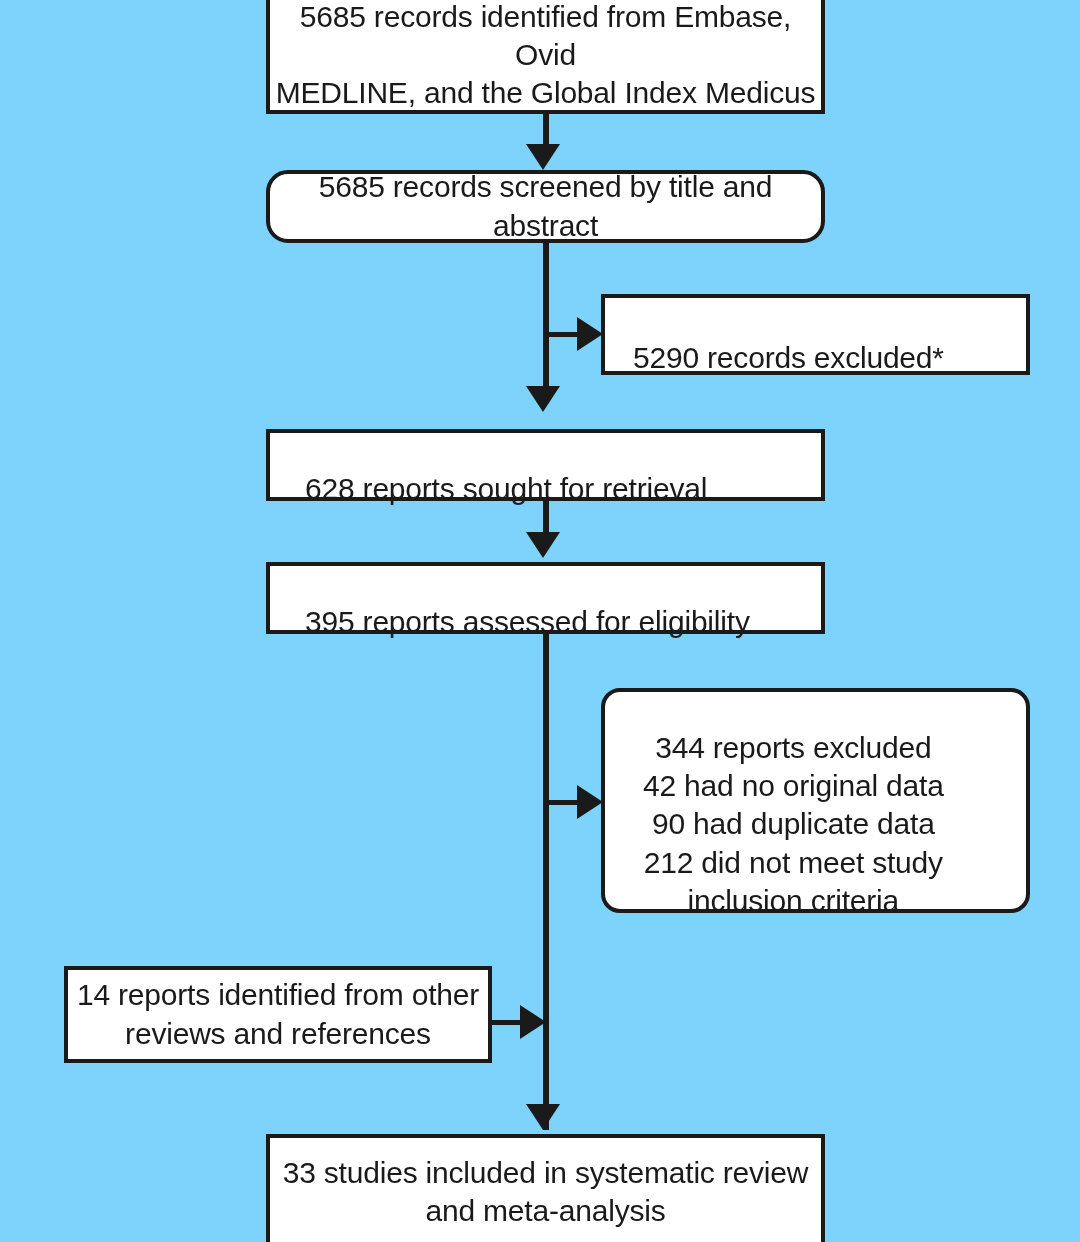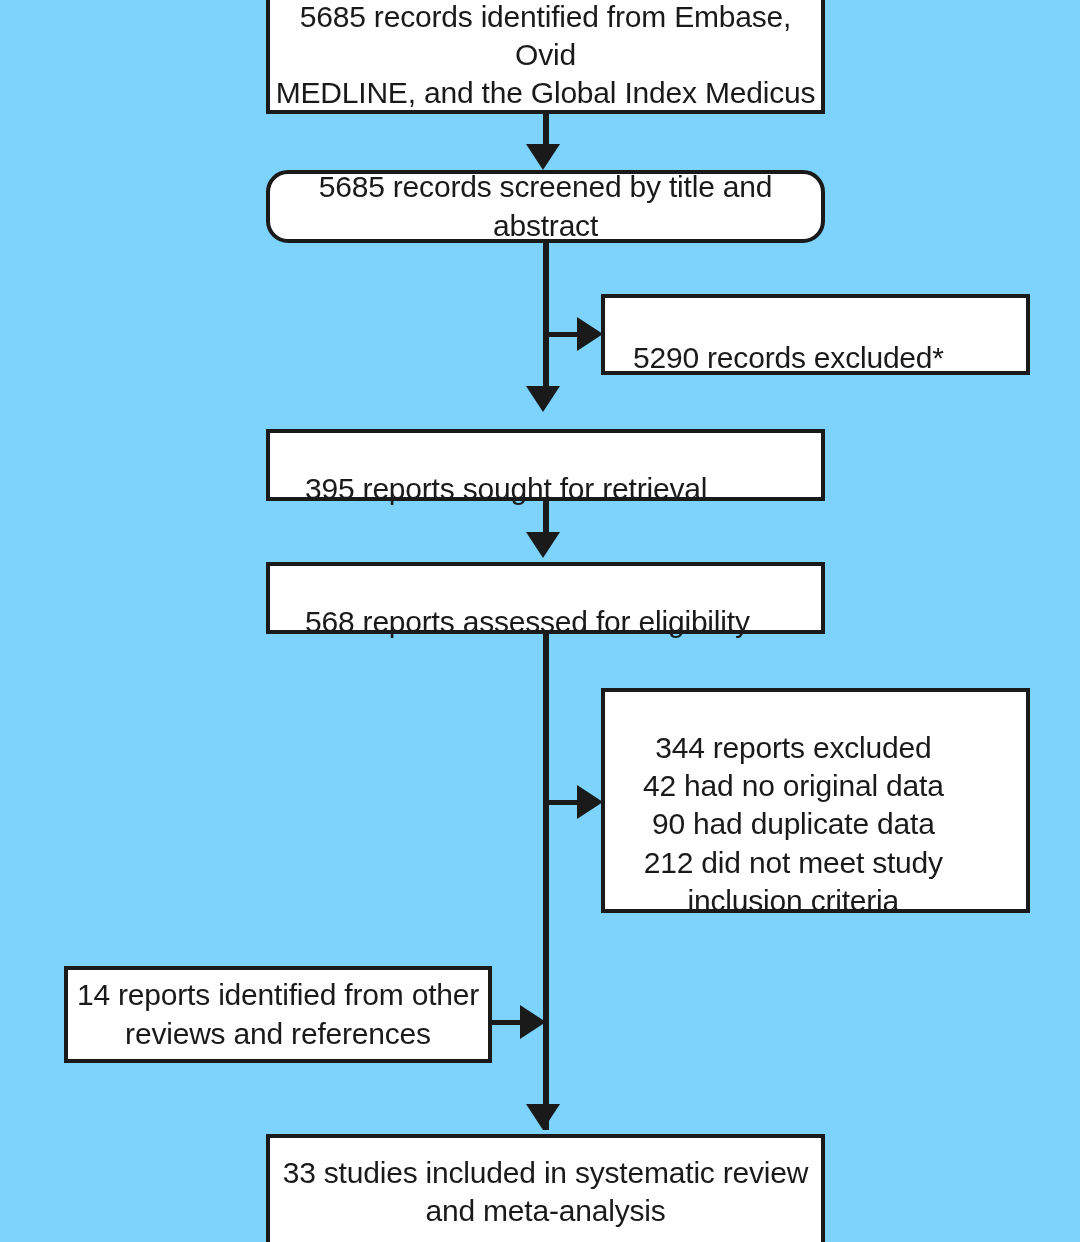--- a/index.html
+++ b/index.html
@@ -119,28 +119,28 @@
 
   <div class="node" id="box-screened">
     <span class="txt center">5685 records screened by title and abstract</span>
   </div>
 
   <div class="node" id="box-excl-records" style="justify-content:flex-start; padding-left:28px;">
     <span class="txt left">5290 records excluded*</span>
   </div>
 
   <div class="node" id="box-sought" style="justify-content:flex-start; padding-left:35px;">
-    <span class="txt left">395 reports sought for retrieval</span>
+    <span class="txt left">628 reports sought for retrieval</span>
   </div>
 
   <div class="node" id="box-assessed" style="justify-content:flex-start; padding-left:35px;">
-    <span class="txt left">568 reports assessed for eligibility</span>
+    <span class="txt left">395 reports assessed for eligibility</span>
   </div>
 
-  <div class="node" id="box-excl-reports" style="justify-content:flex-start; padding-left:38px;">
+  <div class="node" id="box-excl-reports" style="justify-content:flex-start; padding-left:38px;border-radius:19px;">
     <span class="txt left">344 reports excluded
     42 had no original data
     90 had duplicate data
    212 did not meet study
          inclusion criteria</span>
   </div>
 
   <div class="node" id="box-other">
     <span class="txt center">14 reports identified from other
 reviews and references</span>

